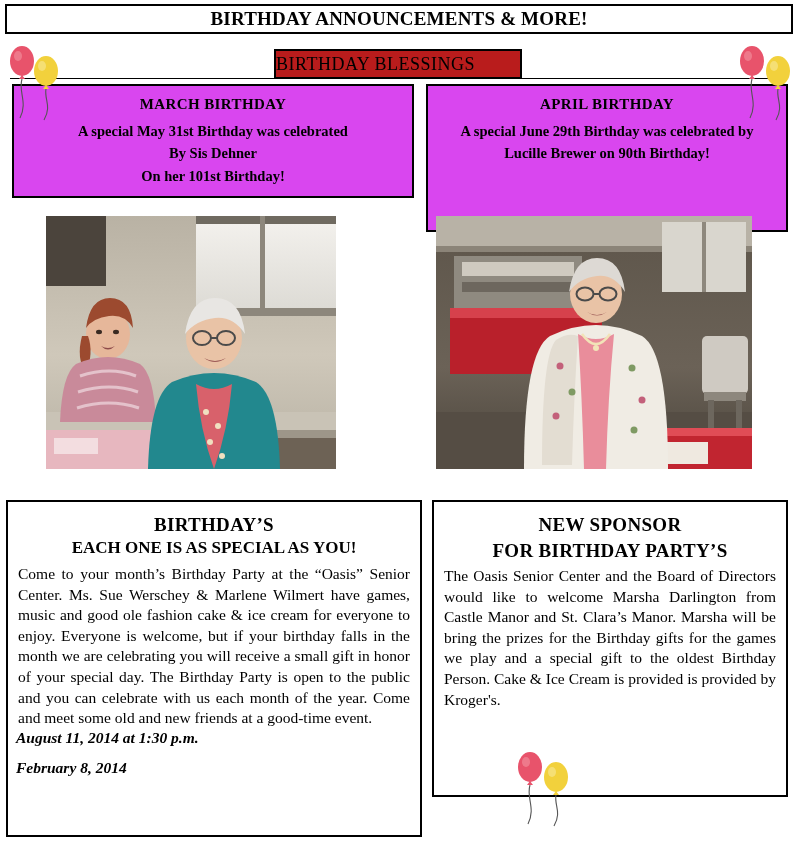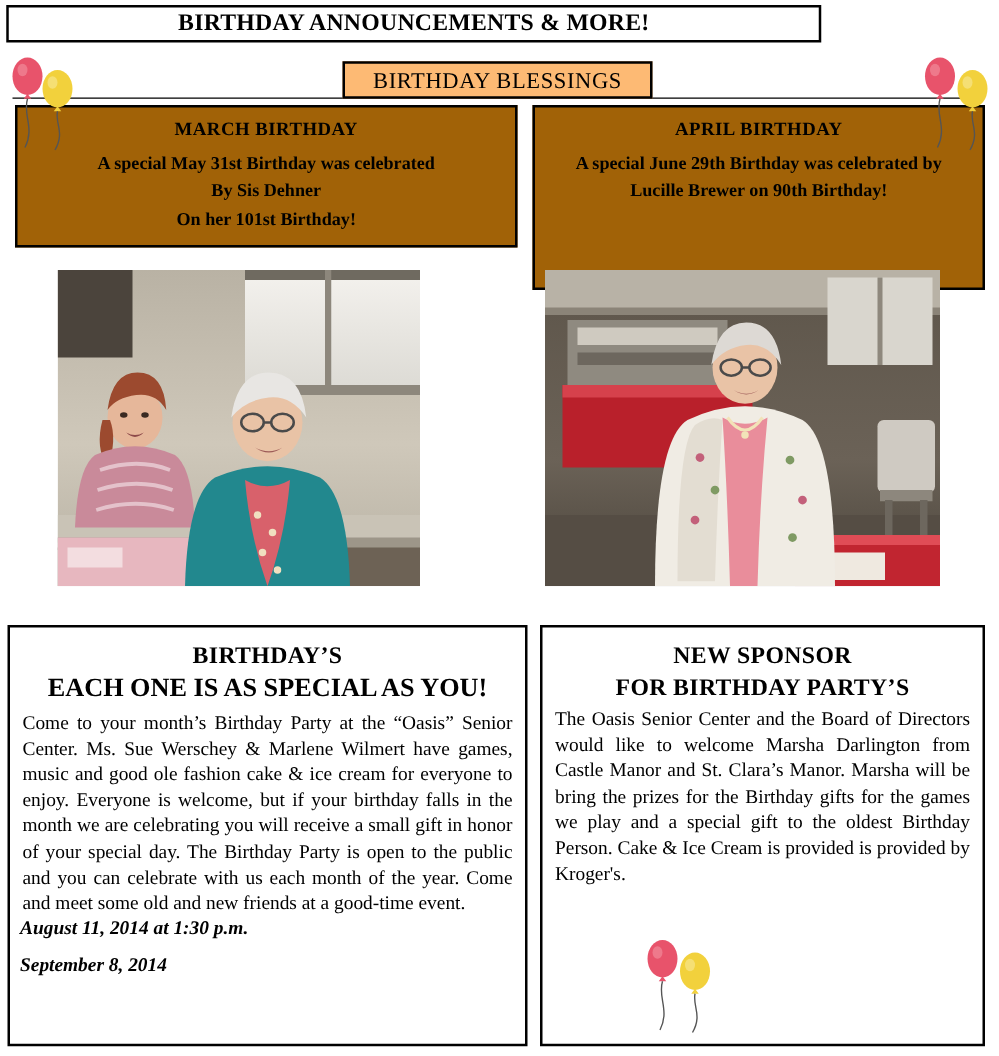--- a/index.html
+++ b/index.html
@@ -14,21 +14,21 @@
     font-family: "Liberation Serif", serif;
     color: #000;
     overflow: hidden;
   }
 
   
   .header-band {
     position: absolute;
     left: 5px;
     top: 4px;
-    width: 652px;
+    width: 788px;
     height: 30px;
     border: 2px solid #000;
     box-sizing: border-box;
     display: flex;
     align-items: center;
     justify-content: center;
   }
   .header-band .title {
     font-size: 19px;
     font-weight: bold;
@@ -39,22 +39,22 @@
   .blessings-box {
     position: absolute;
     left: 274px;
     top: 49px;
     width: 248px;
     height: 30px;
     border: 2px solid #000;
     box-sizing: border-box;
     display: flex;
     align-items: center;
-    justify-content: center;
-    background: #fdba74;
+    justify-content: flex-start;
+    background: #b91c1c;
     z-index: 3;
   }
   .blessings-box .title {
     font-size: 18px;
     letter-spacing: .5px;
   }
 
   
   .rule-line {
     position: absolute;
@@ -75,21 +75,21 @@
   }
   .balloons.tl { left: 4px;  top: 44px; }
   .balloons.tr { left: 732px; top: 44px; }
   .balloons.bottom { left: 510px; top: 750px; }
 
   
   .ann-box {
     position: absolute;
     border: 2px solid #000;
     box-sizing: border-box;
-    background: #a16207;
+    background: #d946ef;
     text-align: center;
     padding-top: 10px;
   }
   .ann-box.left  { left: 12px;  top: 84px; width: 402px; height: 114px; }
   .ann-box.right { left: 426px; top: 84px; width: 362px; height: 148px; }
   .ann-box .ann-title {
     font-size: 15px;
     font-weight: bold;
     margin-bottom: 7px;
     letter-spacing: .4px;
@@ -112,33 +112,33 @@
 
   
   .article {
     position: absolute;
     border: 2px solid #000;
     box-sizing: border-box;
     background: #fff;
     padding: 8px 8px 6px 8px;
   }
   .article.left  { left: 6px;   top: 500px; width: 416px; height: 337px; }
-  .article.right { left: 432px; top: 500px; width: 356px; height: 337px; }
+  .article.right { left: 432px; top: 500px; width: 356px; height: 297px; }
 
   .article h2 {
     margin: 4px 0 2px 0;
     text-align: center;
     font-size: 19px;
     font-weight: bold;
     letter-spacing: .3px;
   }
   .article h3 {
     margin: 2px 0 6px 0;
     text-align: center;
-    font-size: 21px;
+    font-size: 17px;
     font-weight: bold;
   }
   .article p.body {
     margin: 4px 2px 0 2px;
     font-size: 15.5px;
     line-height: 1.33;
     text-align: justify;
     text-justify: inter-word;
   }
   .article .dates {
@@ -319,21 +319,21 @@
     <circle cx="160" cy="132" r="3" fill="#f2e3b8"></circle>
   </svg>
 </div>
 
 <div class="article left">
   <h2>BIRTHDAY’S</h2>
   <h3>EACH ONE IS AS SPECIAL AS YOU!</h3>
   <p class="body">Come to your month’s Birthday Party at the “Oasis” Senior Center.  Ms. Sue Werschey &amp; Marlene Wilmert have games,  music and good ole fashion cake &amp; ice cream for everyone to enjoy.    Everyone is welcome, but if your birthday falls in the month we are celebrating you will receive a small gift in honor of your  special day.  The Birthday Party is open to the public and you can celebrate with us each month of the year.  Come and meet some old and new friends at a good-time event.</p>
   <div class="dates">
     <div>August 11, 2014 at 1:30 p.m.</div>
-    <div>September 8, 2014</div>
+    <div>February 8, 2014</div>
   </div>
 </div>
 
 <div class="article right">
   <h2>NEW SPONSOR</h2>
   <h2>FOR BIRTHDAY PARTY’S</h2>
   <p class="body">The Oasis Senior Center and the Board of Directors would like to welcome Marsha Darlington from Castle Manor and St. Clara’s Manor.  Marsha will be bring the prizes for the Birthday gifts for the games we play and a special gift to the oldest Birthday Person.  Cake &amp; Ice Cream is provided is provided by Kroger's.</p>
 </div>
 
 <div class="balloons bottom">

